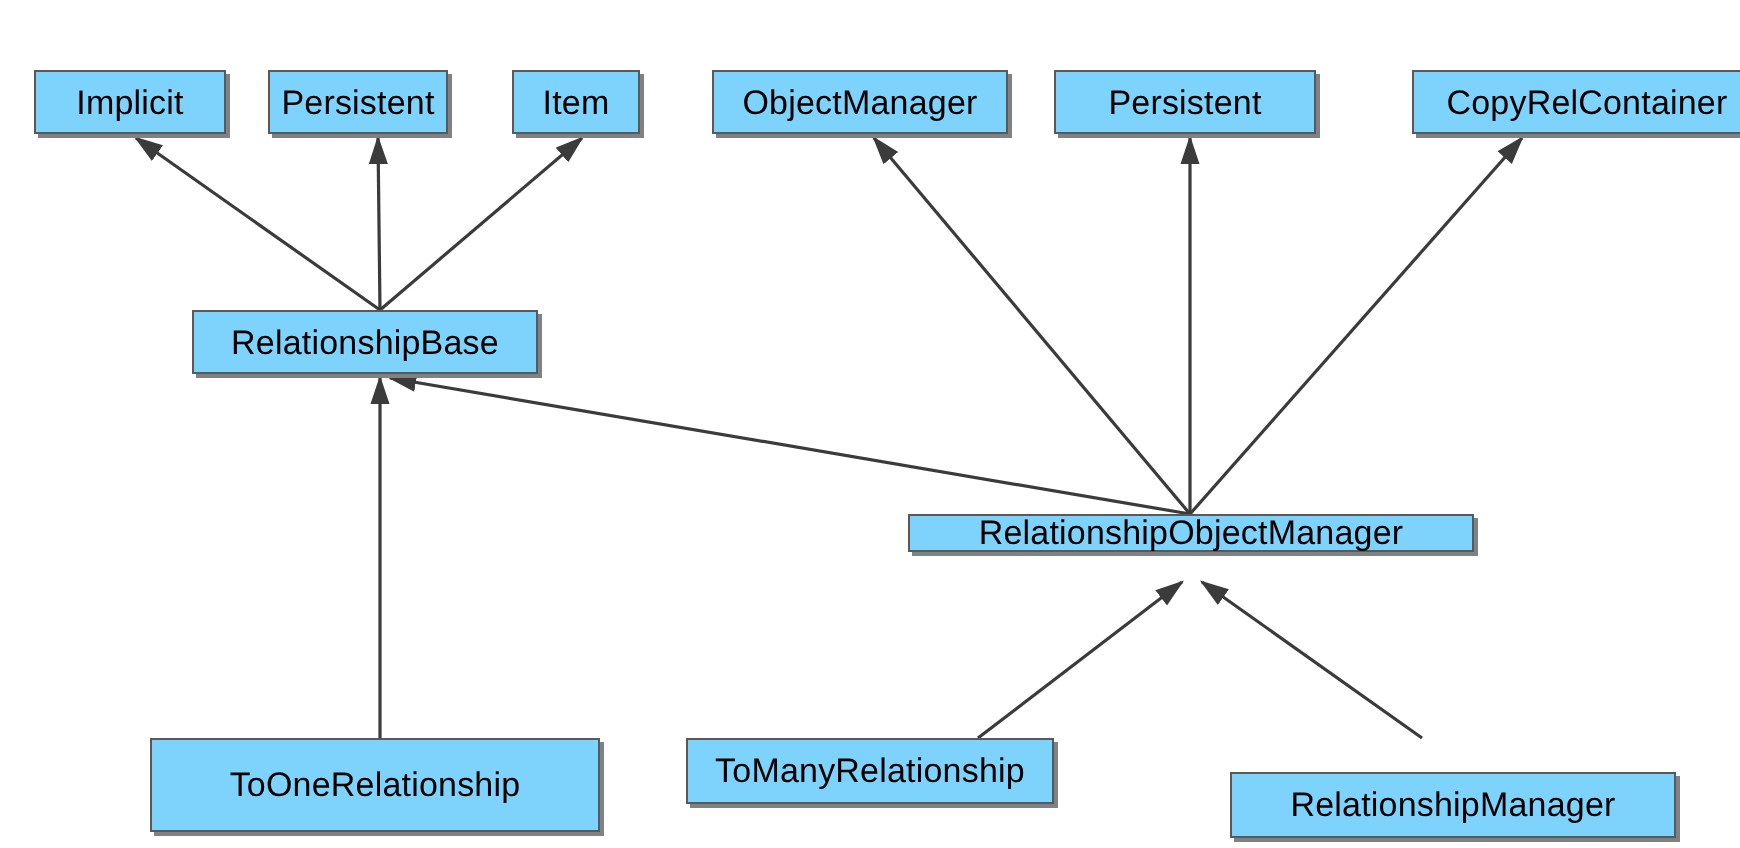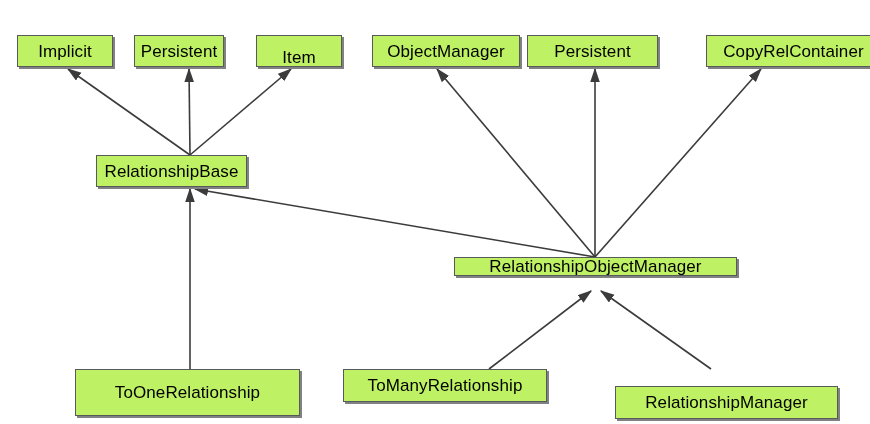--- a/index.html
+++ b/index.html
@@ -18,21 +18,21 @@
   #edges {
     position: absolute;
     left: 0;
     top: 0;
     width: 870px;
     height: 424px;
   }
   .node {
     position: absolute;
     box-sizing: border-box;
-    background: #bef264;
+    background: #7dd3fc;
     border: 1px solid #58595b;
     box-shadow: 2px 2px 0 0 #7f8183;
     display: flex;
     align-items: center;
     justify-content: center;
     color: #000000;
     font-size: 17px;
     line-height: 1;
     letter-spacing: 0.1px;
     white-space: nowrap;
@@ -64,42 +64,42 @@
       </g>
   </svg>
 
   <div id="node-layer">
       <div class="node" style="left: 17px; top: 35px; width: 96px; height: 32px;">
         <span>Implicit</span>
       </div>
       <div class="node" style="left: 134px; top: 35px; width: 90px; height: 32px;">
         <span>Persistent</span>
       </div>
-      <div class="node" style="left: 256px; top: 35px; width: 86px; height: 32px; align-items: flex-end;">
+      <div class="node" style="left: 256px; top: 35px; width: 64px; height: 32px;">
         <span>Item</span>
       </div>
-      <div class="node" style="left: 372px; top: 35px; width: 148px; height: 32px;">
+      <div class="node" style="left: 356px; top: 35px; width: 148px; height: 32px;">
         <span>ObjectManager</span>
       </div>
       <div class="node" style="left: 527px; top: 35px; width: 131px; height: 32px;">
         <span>Persistent</span>
       </div>
       <div class="node" style="left: 678px; top: 35px; width: 175px; height: 32px; margin-left: 28px;">
         <span>CopyRelContainer</span>
       </div>
-      <div class="node" style="left: 96px; top: 155px; width: 151px; height: 32px;">
+      <div class="node" style="left: 96px; top: 155px; width: 173px; height: 32px;">
         <span>RelationshipBase</span>
       </div>
       <div class="node" style="left: 454px; top: 257px; width: 283px; height: 19px;">
         <span>RelationshipObjectManager</span>
       </div>
       <div class="node" style="left: 75px; top: 369px; width: 225px; height: 47px;">
         <span>ToOneRelationship</span>
       </div>
-      <div class="node" style="left: 343px; top: 369px; width: 204px; height: 33px;">
+      <div class="node" style="left: 343px; top: 369px; width: 184px; height: 33px;">
         <span>ToManyRelationship</span>
       </div>
       <div class="node" style="left: 615px; top: 386px; width: 223px; height: 33px;">
         <span>RelationshipManager</span>
       </div>
     </div>
 
 </div>
 
 </body></html>

